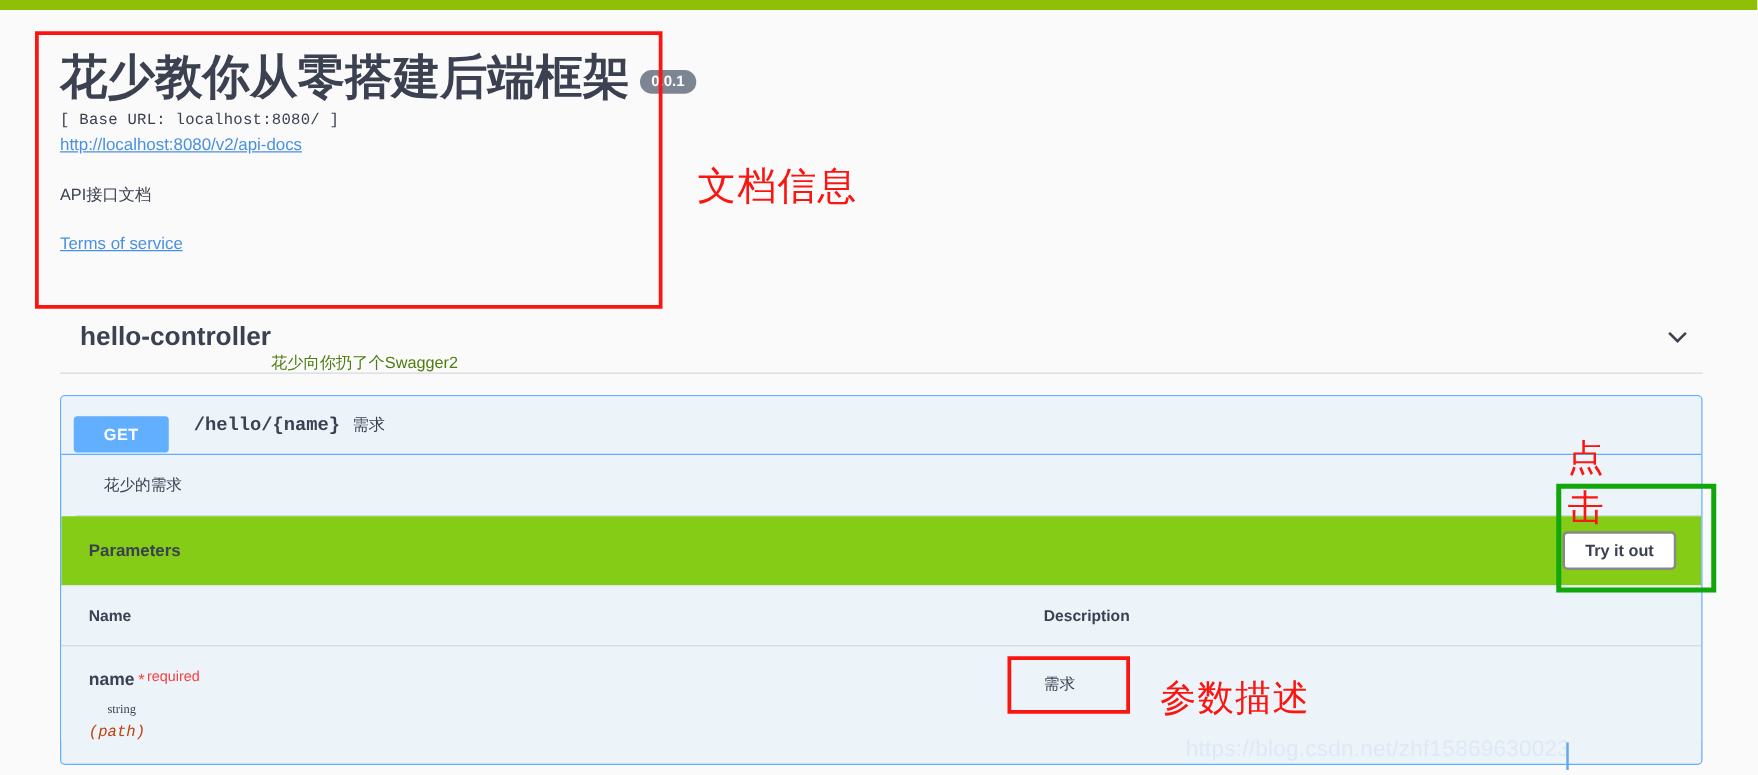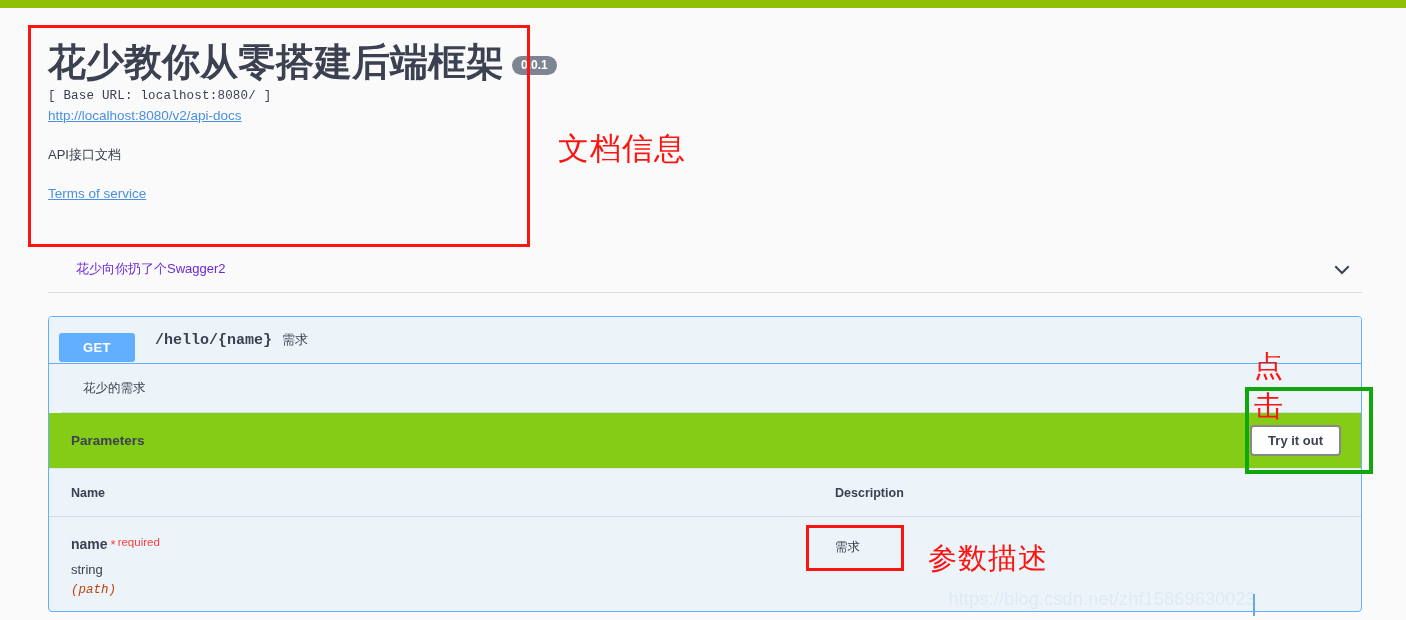--- a/index.html
+++ b/index.html
@@ -93,22 +93,22 @@
     display: flex; align-items: center;
     border-bottom: 1px solid #d8d9db;
     padding: 0 0 16px 16px; cursor: pointer;
     position: relative;
   }
   .tag-name {
     font-size: 21px; font-weight: 700; color: #3b4151;
     font-family: "Liberation Sans", sans-serif;
   }
   .tag-desc {
-    font-size: 13px; color: #6d28d9; margin-left: 12px;
-    position: relative; top: 2px;
+    font-size: 13px; color: #4d7c0f; 
+    position: relative; top: 20px;
   }
   .tag-chevron {
     position: absolute; right: 10px; top: 2px;
     width: 20px; height: 20px;
   }
 
   
   .opblock {
     position: absolute; left: 48px; top: 316px;
     width: 1314px; height: 296px;
@@ -176,22 +176,22 @@
   }
   .params-table td.col-desc { padding-left: 0; }
   .th-spacer { width: 786px; }
   .param-name {
     font-size: 14px; font-weight: 700; color: #3b4151;
     font-family: "Liberation Sans", sans-serif;
   }
   .param-required-star { color: #f93e3e; font-size: 13px; margin-left: 3px; }
   .param-required-text { color: #f93e3e; font-size: 11.5px; margin-left: 2px; position: relative; top: -3px; }
   .param-type {
-    font-family: Liberation Sans, sans-serif;
-    font-size: 13px; color: #3b4151; margin-top: 9px;
+    font-family: Liberation Serif, serif;
+    font-size: 10px; color: #3b4151; margin-top: 9px; margin-left: 15px;
   }
   .param-in {
     font-family: "Liberation Mono", "DejaVu Sans Mono", monospace;
     font-size: 12.5px; color: #c2410c; font-style: italic; margin-top: 6px;
   }
   .param-desc-text {
     font-size: 12.5px; color: #3b4151; padding-top: 4px;
   }
 
   
@@ -223,20 +223,21 @@
     <a class="docs-link" href="#">http://localhost:8080/v2/api-docs</a>
     <div class="api-desc">API接口文档</div>
     <a class="tos-link" href="#">Terms of service</a>
   </div>
 
   <div class="ann-box-info"></div>
   <div class="ann-text ann-doc-info">文档信息</div>
 
   <div class="tag-section">
     <div class="tag-header">
+      <span class="tag-name">hello-controller</span>
       <span class="tag-desc">花少向你扔了个Swagger2</span>
       <span class="tag-chevron">
         <svg width="20" height="20" viewBox="0 0 20 20" aria-hidden="true">
           <polyline points="4,7 10,13 16,7" fill="none" stroke="#3b4151" stroke-width="2" stroke-linecap="square" stroke-linejoin="miter"></polyline>
         </svg>
       </span>
     </div>
   </div>
 
   <div class="opblock">

